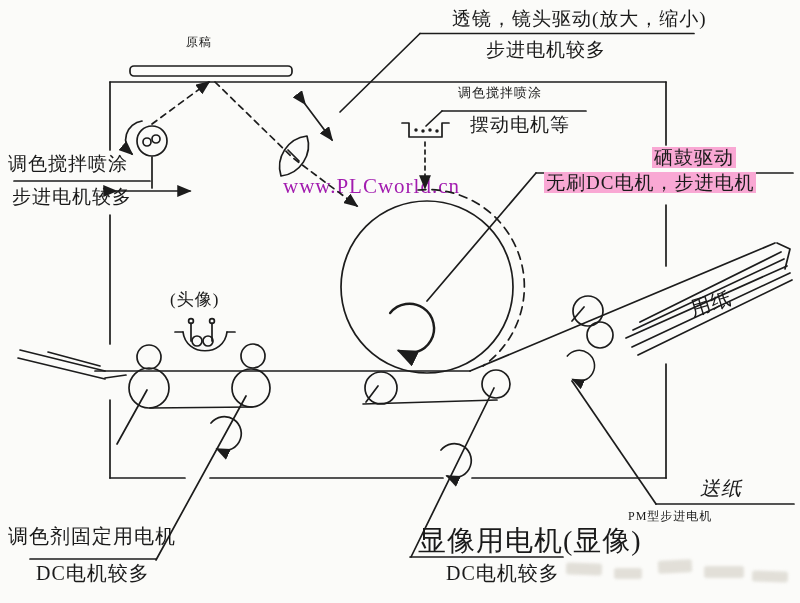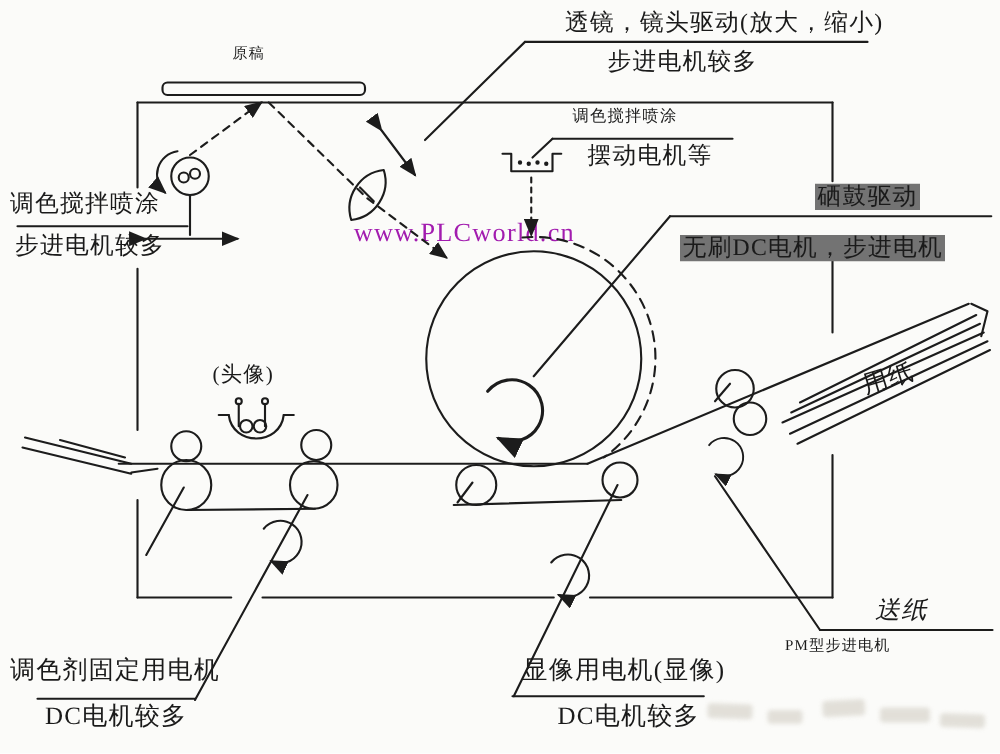--- a/index.html
+++ b/index.html
@@ -1,20 +1,20 @@
 <!DOCTYPE html>
 <html><head>
 <meta charset="utf-8">
 <style>
   html,body{margin:0;padding:0;}
   .page{position:relative;width:800px;height:603px;background:#fbfbf9;overflow:hidden;
         font-family:"Liberation Serif","DejaVu Serif",serif;}
   .lbl{position:absolute;color:#1a1a1a;white-space:nowrap;line-height:1.12;letter-spacing:1px;
        font-family:"Liberation Serif","DejaVu Serif",serif;}
-  .bg{background:#737373;padding:0 2px;}
+  .bg{background:#f9a8d4;padding:0 2px;}
   .wm{position:absolute;left:283px;top:174px;font-size:21px;color:#a21caf;letter-spacing:1px;}
   svg.canvas{position:absolute;left:0;top:0;}
   svg .ink line, svg .ink path, svg .ink polyline, svg .ink circle{
       stroke:#1c1c1c;fill:none;stroke-width:1.7;stroke-linecap:round;stroke-linejoin:round;}
   .bleed span{position:absolute;background:#dcd9d1;filter:blur(1.5px);border-radius:3px;opacity:.8;display:block;}
 </style>
 </head>
 <body>
 
 <div class="page">
@@ -160,36 +160,36 @@
 
   <div class="lbl" style="left:186px;top:36px;font-size:12px;">原稿</div>
 
   <div class="lbl" style="left:452px;top:8px;font-size:19px;">透镜，镜头驱动(放大，缩小)</div>
   <div class="lbl" style="left:486px;top:39px;font-size:19px;">步进电机较多</div>
 
   <div class="lbl" style="left:458px;top:86px;font-size:13px;">调色搅拌喷涂</div>
   <div class="lbl" style="left:470px;top:114px;font-size:19px;">摆动电机等</div>
 
   <div class="lbl bg" style="left:652px;top:147px;font-size:19px;">硒鼓驱动</div>
-  <div class="lbl bg" style="left:544px;top:188px;font-size:19px;">无刷DC电机，步进电机</div>
+  <div class="lbl bg" style="left:544px;top:172px;font-size:19px;">无刷DC电机，步进电机</div>
 
   <div class="lbl" style="left:8px;top:153px;font-size:19px;">调色搅拌喷涂</div>
   <div class="lbl" style="left:12px;top:186px;font-size:19px;">步进电机较多</div>
 
   <div class="lbl" style="left:170px;top:290px;font-size:17px;">(头像)</div>
 
   <div class="lbl" style="left:690px;top:292px;font-size:20px;transform:rotate(-17deg);">用纸</div>
 
   <div class="lbl" style="left:700px;top:477px;font-size:20px;font-style:italic;">送纸</div>
   <div class="lbl" style="left:628px;top:510px;font-size:12px;">PM型步进电机</div>
 
   <div class="lbl" style="left:8px;top:525px;font-size:20px;text-align:right;">调色剂固定用电机</div>
   <div class="lbl" style="left:36px;top:562px;font-size:20px;">DC电机较多</div>
 
-  <div class="lbl" style="left:418px;top:525px;font-size:20px;">显像用电机(显像)</div>
+  <div class="lbl" style="left:418px;top:525px;font-size:28px;">显像用电机(显像)</div>
   <div class="lbl" style="left:446px;top:562px;font-size:20px;">DC电机较多</div>
 
   <div class="bleed">
     <span style="left:566px;top:563px;width:36px;height:12px;transform:rotate(2deg);"></span>
     <span style="left:614px;top:568px;width:28px;height:11px;"></span>
     <span style="left:658px;top:560px;width:34px;height:13px;transform:rotate(-3deg);"></span>
     <span style="left:704px;top:566px;width:40px;height:12px;"></span>
     <span style="left:752px;top:571px;width:36px;height:11px;transform:rotate(2deg);"></span>
   </div>
 

